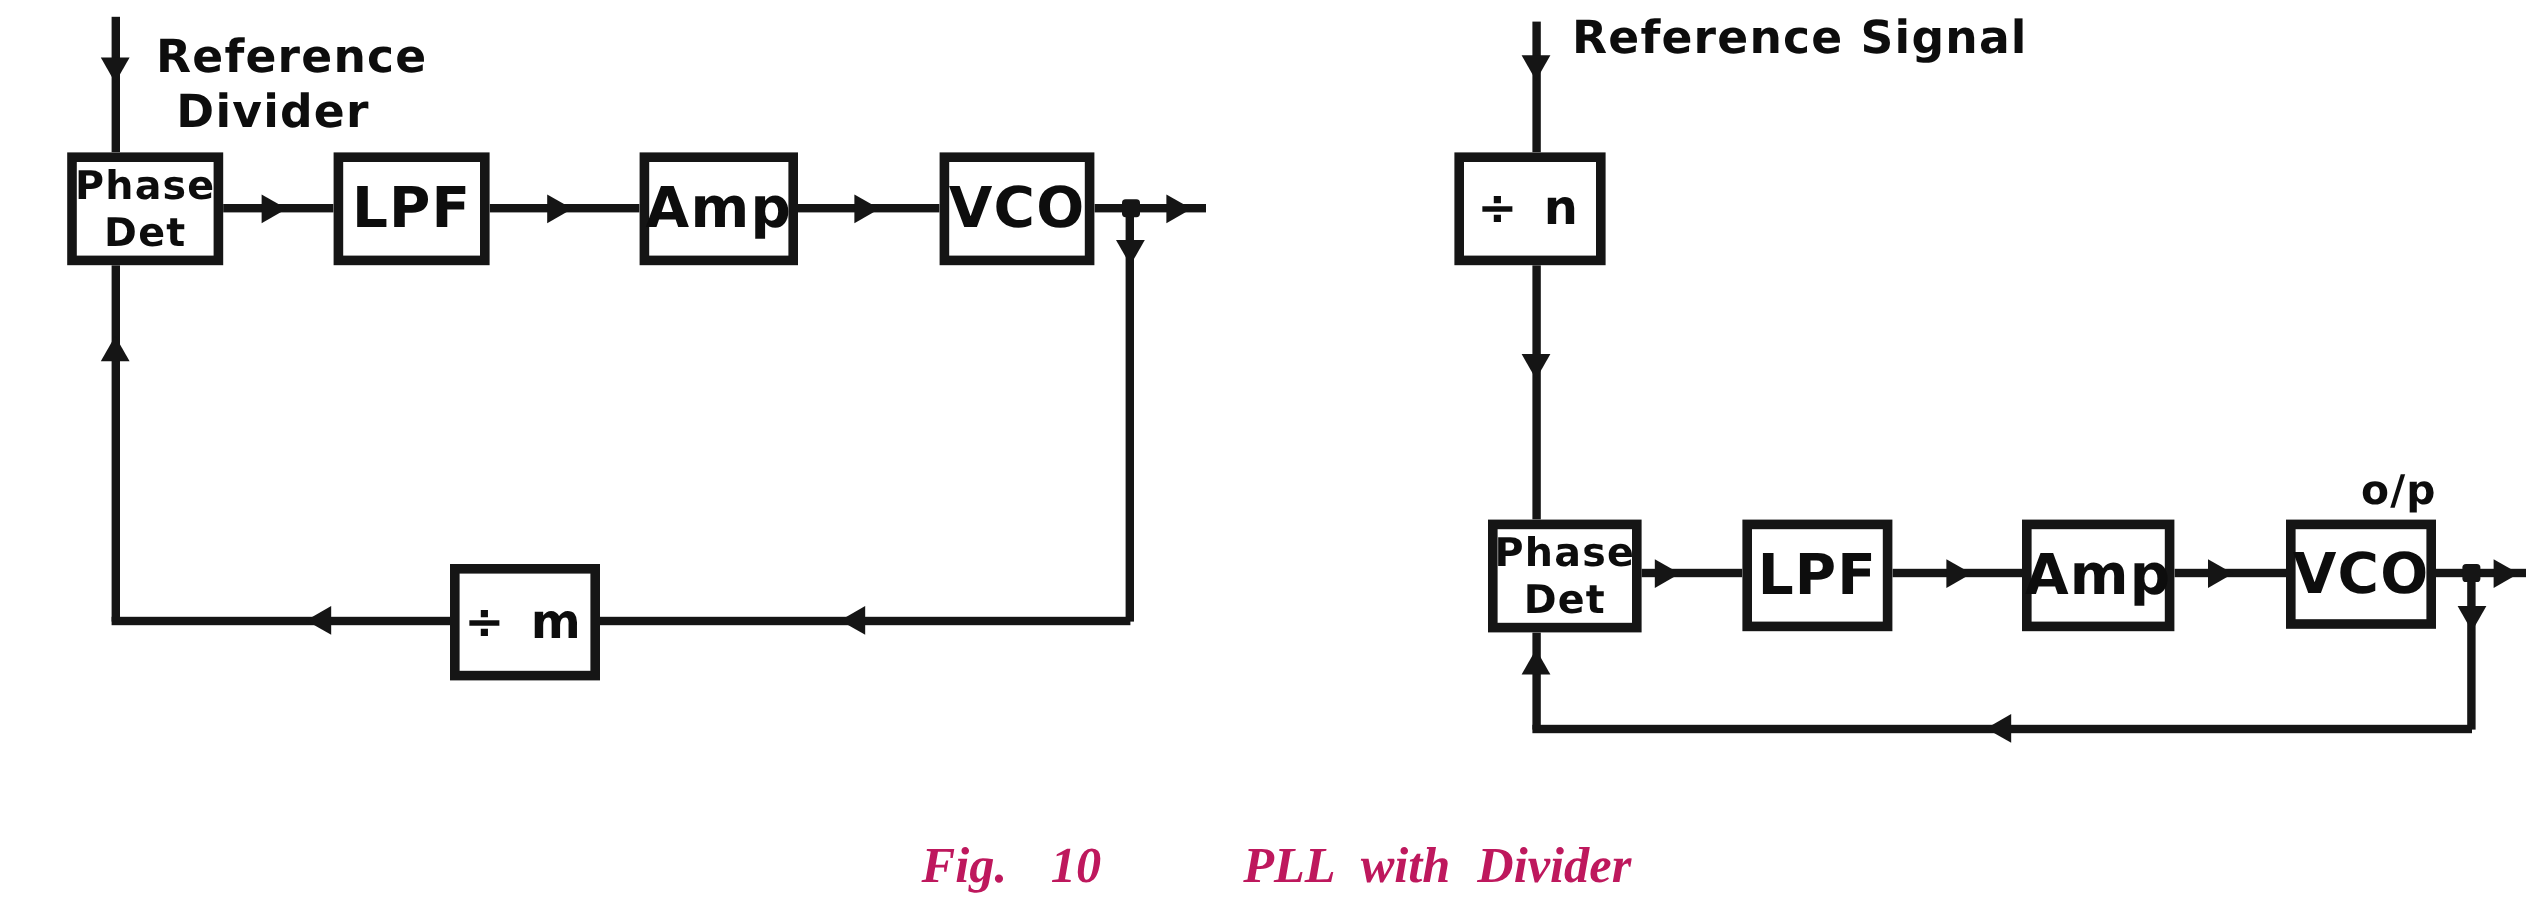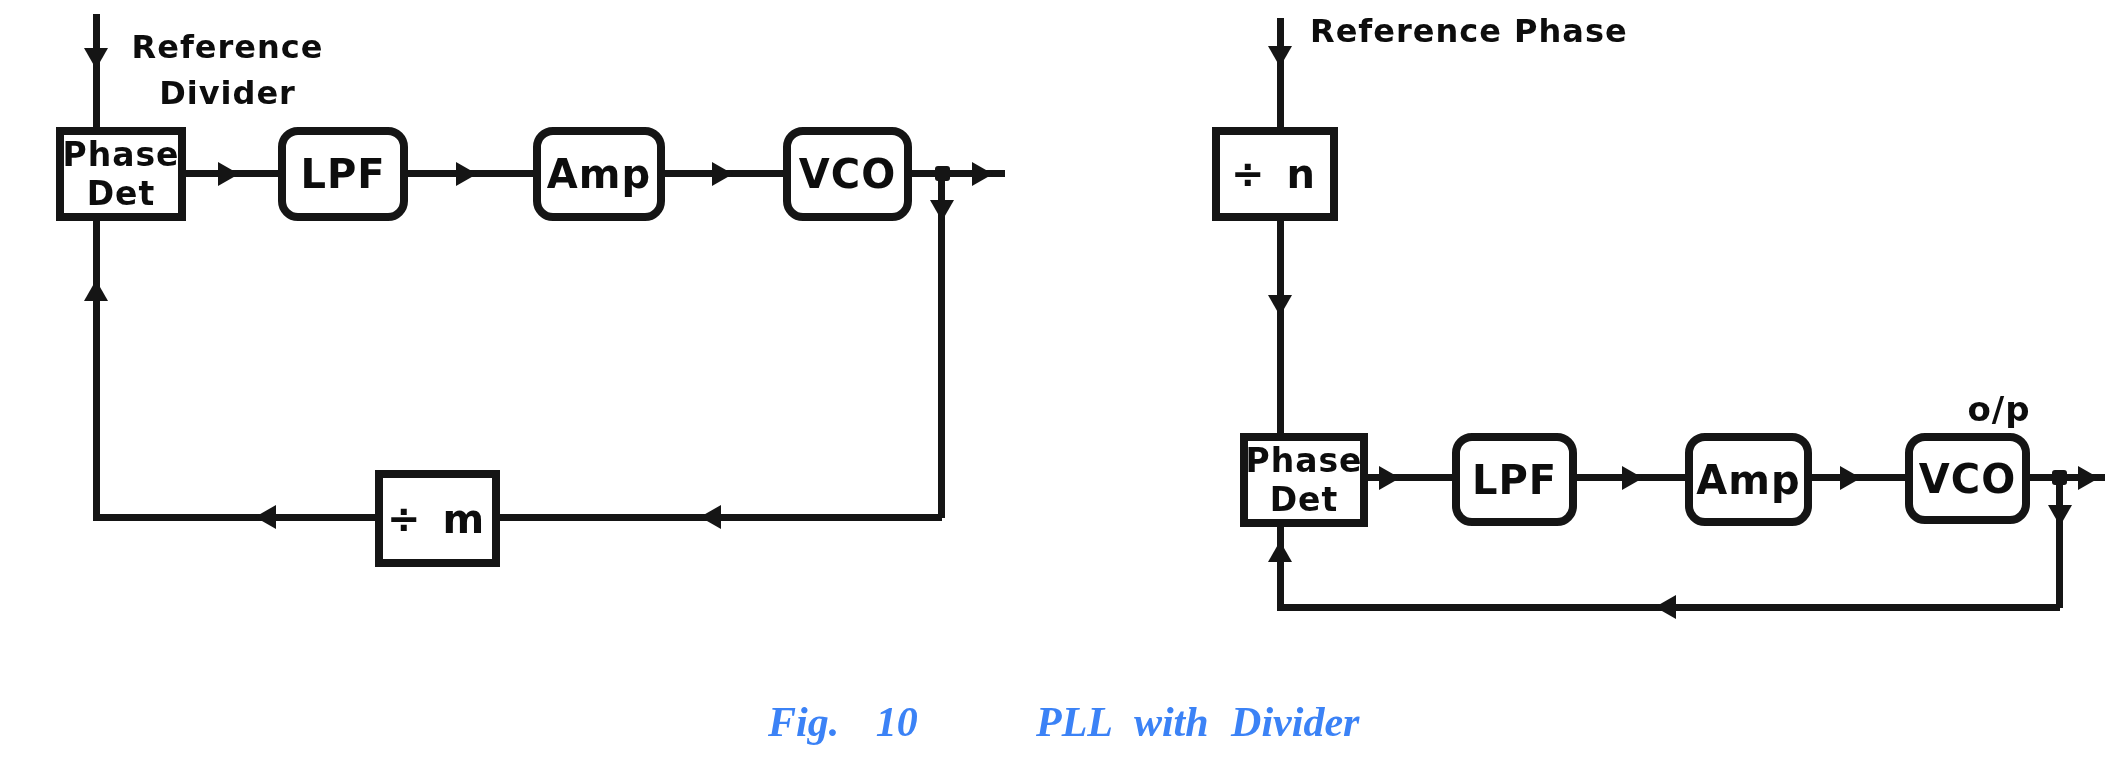--- a/index.html
+++ b/index.html
@@ -14,42 +14,42 @@
   
   .blk{
     position:absolute;box-sizing:border-box;
     border:8px solid #151515;background:#fff;
     display:flex;flex-direction:column;align-items:center;justify-content:center;
     font-weight:bold;color:#0d0d0d;text-align:center;
     letter-spacing:1px;z-index:3;
   }
   .blk .l1{display:block;}
   .blk.small-text{font-size:33px;line-height:39px;margin-left:28px;}
-  .blk.big-text{font-size:40px;line-height:44px;border-radius:20px;}
+  .blk.big-text{font-size:47px;line-height:44px;}
   .blk.div-text{font-size:40px;line-height:40px;letter-spacing:4px;}
   
   .hw{position:absolute;height:7px;background:#151515;z-index:1;}
   .vw{position:absolute;width:7px;background:#151515;z-index:1;}
   
   .ah{position:absolute;width:0;height:0;z-index:2;}
   .ah.r{border-top:12px solid transparent;border-bottom:12px solid transparent;border-left:21px solid #151515;}
   .ah.l{border-top:12px solid transparent;border-bottom:12px solid transparent;border-right:21px solid #151515;}
   .ah.d{border-left:12px solid transparent;border-right:12px solid transparent;border-top:21px solid #151515;}
   .ah.u{border-left:12px solid transparent;border-right:12px solid transparent;border-bottom:21px solid #151515;}
   .jdot{position:absolute;width:15px;height:15px;background:#151515;border-radius:3px;z-index:2;}
   
   .lbl{
-    position:absolute;font-weight:bold;font-size:32px;line-height:46px;
+    position:absolute;font-weight:bold;font-size:38px;line-height:46px;
     color:#0d0d0d;letter-spacing:1px;white-space:nowrap;z-index:3;
   }
   .lbl.center{text-align:center;}
   .caption{
     position:absolute;top:698px;
     font-family:"Liberation Serif","DejaVu Serif",serif;
-    font-style:italic;font-weight:bold;font-size:42px;color:#3b82f6;
+    font-style:italic;font-weight:bold;font-size:42px;color:#be185d;
     white-space:nowrap;z-index:3;
   }
   .caption.fig{left:768px;word-spacing:26px;}
   .caption.title{left:992px;word-spacing:12px;margin-left:44px;}
 </style>
 </head>
 <body>
 
 <div class="canvas">
 
@@ -100,21 +100,21 @@
     <div class="ah l" style="left:255px;top:505px;"></div>
     <div class="vw" style="left:93px;top:221px;height:297px;"></div>
     <div class="ah u" style="left:84px;top:280px;"></div>
   </section>
 
   <section>
 
     <div class="vw" style="left:1277px;top:18px;height:109px;"></div>
     <div class="ah d" style="left:1268px;top:46px;"></div>
     <div class="lbl" style="left:1310px;top:8px;">
-      <span class="l1">Reference Phase</span><br>
+      <span class="l1">Reference Signal</span><br>
     </div>
 
     <div class="blk div-text" style="left:1212px;top:127px;width:126px;height:94px;">
       <span>÷ n</span>
     </div>
     <div class="vw" style="left:1277px;top:221px;height:212px;"></div>
     <div class="ah d" style="left:1268px;top:295px;"></div>
 
     <div class="blk small-text" style="left:1212px;top:433px;width:128px;height:94px;">
       <span class="l1">Phase</span>

